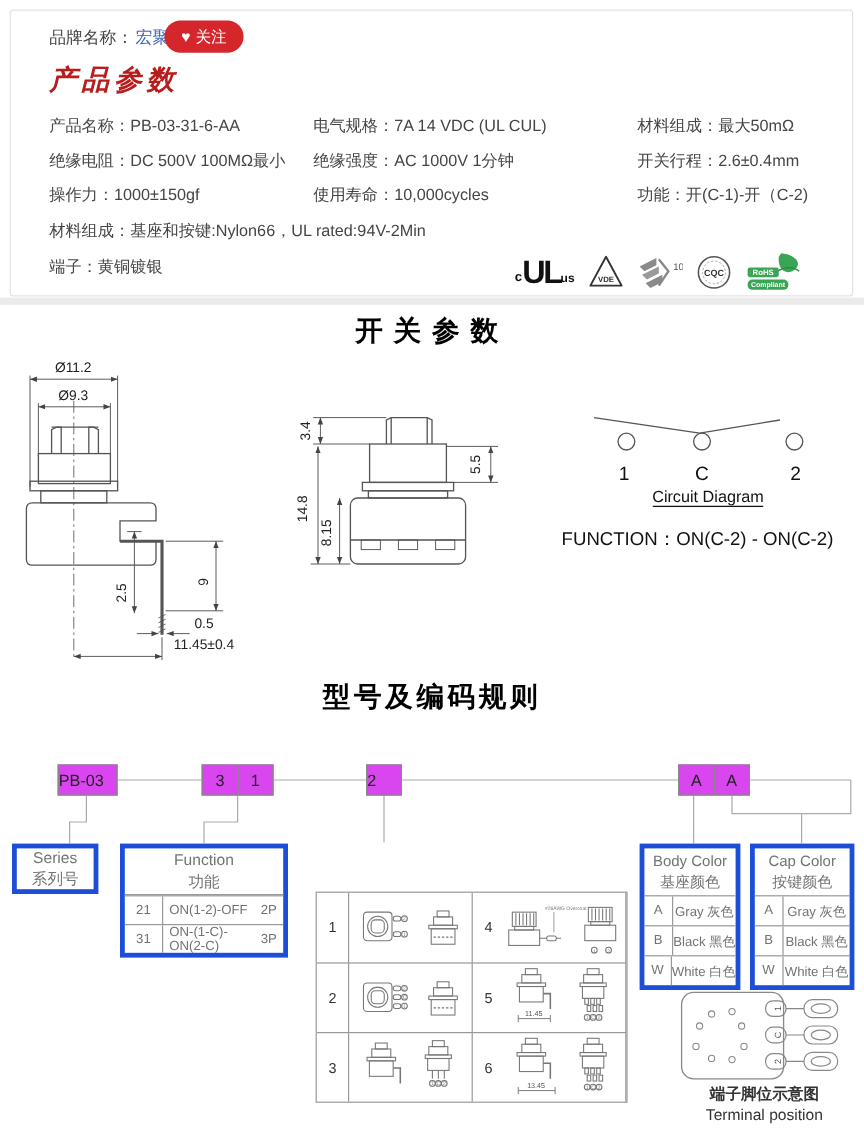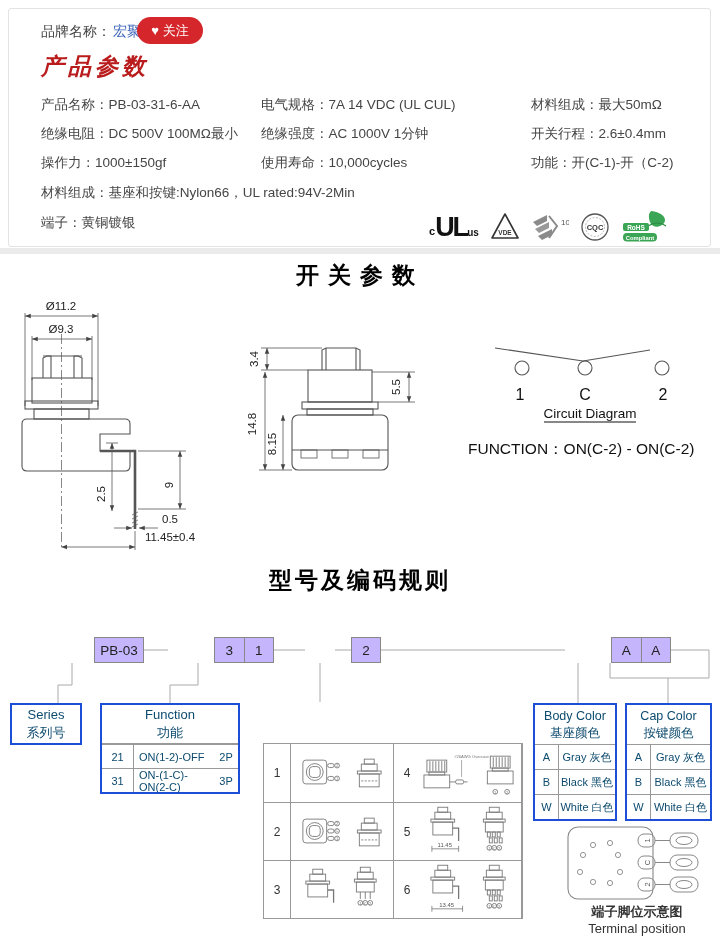--- a/index.html
+++ b/index.html
@@ -30,24 +30,24 @@
   .sec-title { width:720px; text-align:center; font-size:23px; font-weight:bold; color:#000; }
   .sw-title { top:6px; letter-spacing:9px; }
   svg text { font-family:"Liberation Sans",sans-serif; }
   .dim { font-size:11.5px; fill:#222; }
   .draw { stroke:#555; fill:none; stroke-width:1.1; }
   .thin { stroke:#555; fill:none; stroke-width:0.8; }
 
   
   .code-section { left:0; top:555px; width:720px; height:390px; }
   .code-title { top:10px; letter-spacing:3px; }
-  .code-box { position:absolute; top:82px; height:26px; border:1px solid #888; display:flex; align-items:center; justify-content:center; font-size:13.5px; color:#222; background:#c4b5fd;margin-left:46px; }
+  .code-box { position:absolute; top:82px; height:26px; border:1px solid #888; display:flex; align-items:center; font-size:13.5px; color:#222; background:#d946ef; }
   .code-cell { flex:1; height:100%; display:flex; align-items:center; justify-content:center; }
   .code-cell + .code-cell { border-left:1px solid #888; }
-  .lbl-box { position:absolute; border:2px solid #1d4ed8; background:#fff; color:#0c4a6e; }
+  .lbl-box { position:absolute; border:4px solid #1d4ed8; background:#fff; color:#737373; }
   .hdr2 { display:flex; flex-direction:column; align-items:center; justify-content:center; line-height:1.35; font-size:13px; }
   .fn-row { display:flex; border-top:1px solid #999; font-size:11px; height:24px; align-items:stretch; }
   .fn-code { width:32px; border-right:1px solid #999; display:flex; align-items:center; justify-content:center; }
   .fn-desc { flex:1; display:flex; align-items:center; padding-left:5px; }
   .fn-poles { width:24px; display:flex; align-items:center; justify-content:center; }
   .tt-grid { position:absolute; left:263px; top:188px; width:260px; height:176px; border:1px solid #999; display:grid; grid-template-columns:27px 103px 26px 102px; grid-template-rows:59px 58px 57px; }
   .tt-cell { border-right:1px solid #999; border-bottom:1px solid #999; display:flex; align-items:center; justify-content:center; font-size:12px; color:#333; overflow:hidden; }
   .tt-cell:nth-child(4n) { border-right:none; }
   .tt-cell.last-row { border-bottom:none; }
   .cl-row { display:flex; border-top:1px solid #999; height:25px; font-size:11px; align-items:stretch; }

